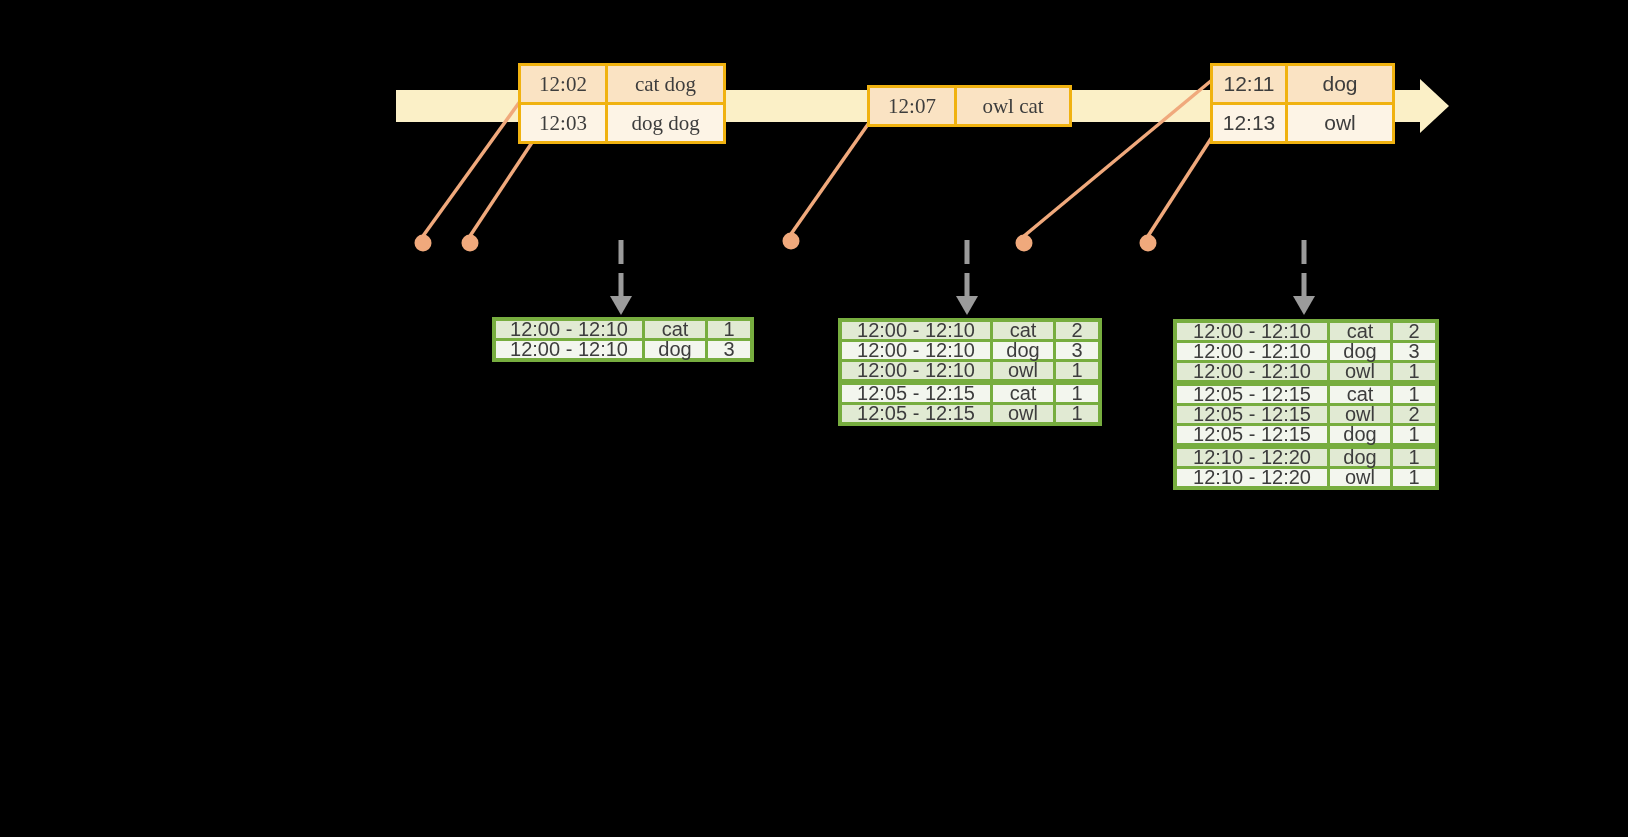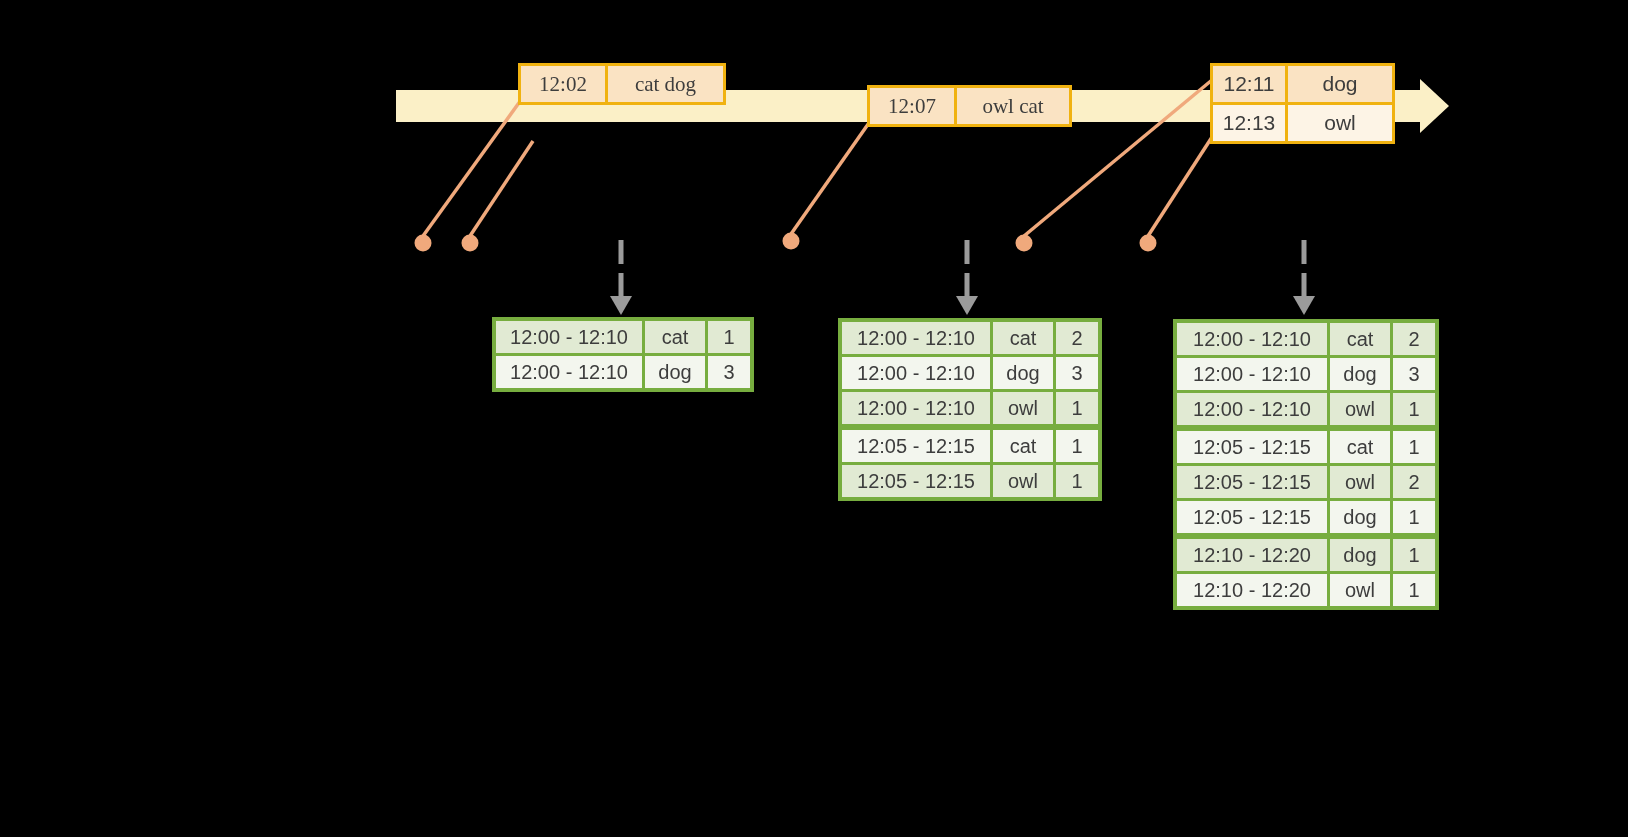--- a/index.html
+++ b/index.html
@@ -37,21 +37,21 @@
   .rtable{
     position:absolute;z-index:2;display:flex;flex-direction:column;row-gap:3px;
     background:var(--green);border:4px solid var(--green);
   }
   .rrow{display:grid;column-gap:3px;background:var(--green);}
   .rrow.group-start{margin-top:3px;}
   .rt1 .rrow{grid-template-columns:146px 60px 42px;}
   .rt2 .rrow{grid-template-columns:148px 60px 42px;}
   .rt3 .rrow{grid-template-columns:150px 60px 42px;}
   .cell{
-    height:32px;display:flex;align-items:center;justify-content:center;
+    height:17px;display:flex;align-items:center;justify-content:center;
     font-size:20px;color:var(--text-dark);background:var(--cell-light);
   }
   .rrow:nth-of-type(odd) .cell{background:var(--cell-tint);}
   .rt1{left:492px;top:317px;}
   .rt2{left:838px;top:318px;}
   .rt3{left:1173px;top:319px;}
 </style>
 </head>
 <body>
 
@@ -86,20 +86,24 @@
   </g>
 </svg>
 
 <div class="ebox eb1">
 
     <div class="erow">
       <div class="ecell">12:02</div>
       <div class="ecell">cat dog</div>
     </div>
 
+    <div class="erow">
+      <div class="ecell">12:03</div>
+      <div class="ecell">dog dog</div>
+    </div>
   </div>
 
 <div class="ebox eb2">
 
     <div class="erow">
       <div class="ecell">12:07</div>
       <div class="ecell">owl cat</div>
     </div>
   </div>
 

